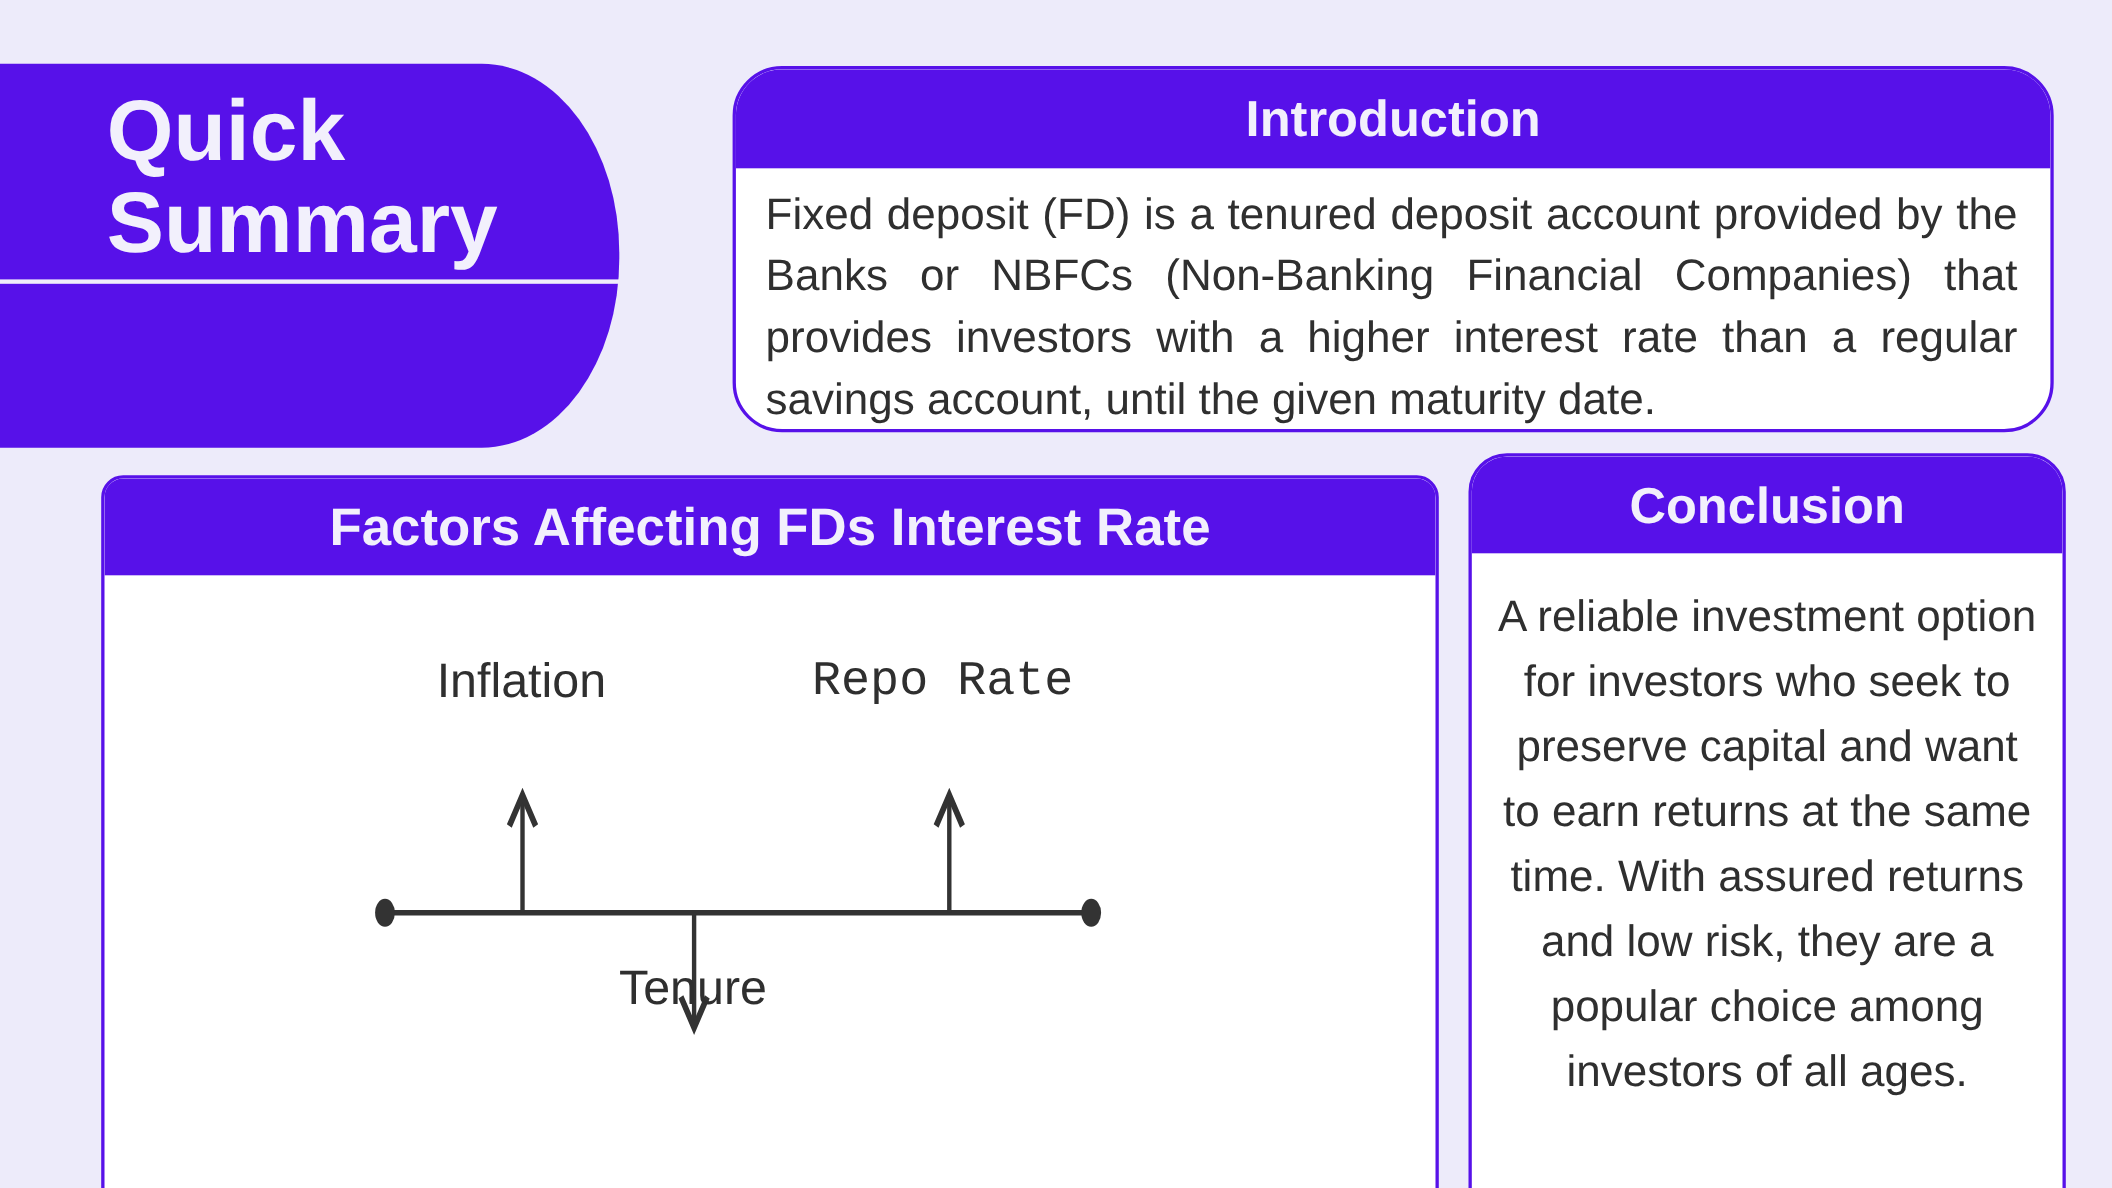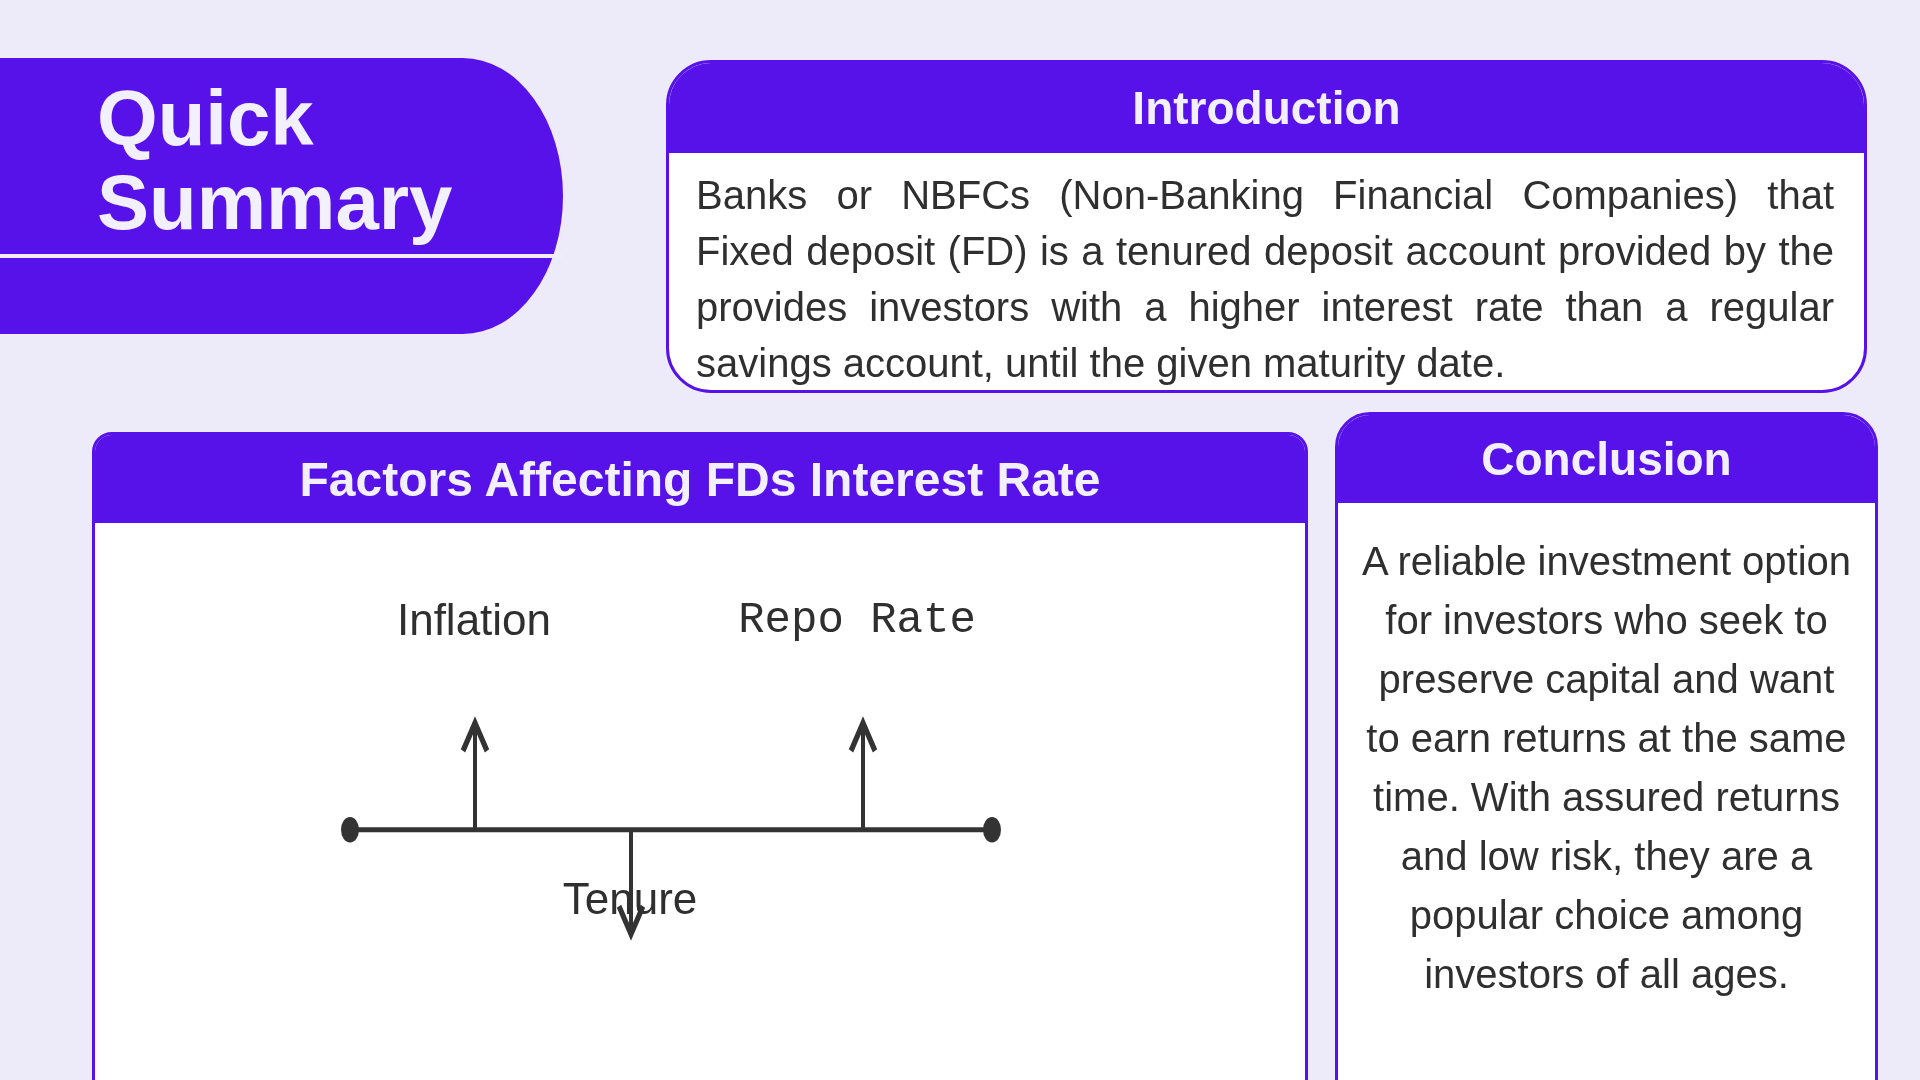--- a/index.html
+++ b/index.html
@@ -14,21 +14,21 @@
   *{margin:0;padding:0;box-sizing:border-box;}
   html,body{background:var(--bg);}
   body{font-family:"Liberation Sans", sans-serif;}
   .canvas{
     position:relative;width:1920px;height:1080px;
     background:var(--bg);overflow:hidden;
   }
 
   
   .qs-card{
-    position:absolute;left:0;top:58px;width:563px;height:276px;
+    position:absolute;left:0;top:58px;width:563px;height:349px;
     background:var(--accent);
     border-top-right-radius:125px 172px;
     border-bottom-right-radius:125px 172px;
   }
   .qs-title{
     position:absolute;left:97px;top:18px;
     color:var(--header-ink);
     font-size:78px;font-weight:bold;line-height:84px;
     white-space:pre-line;letter-spacing:0;
   }
@@ -94,22 +94,22 @@
     <div class="qs-title">Quick
 Summary</div>
     <div class="qs-divider"></div>
   </div>
 
   <div class="card intro-card">
     <div class="card-header">
       <span>Introduction</span>
     </div>
     <div class="intro-body">
+      <div class="intro-line">Fixed deposit (FD) is a tenured deposit account provided by the</div>
       <div class="intro-line">Banks or NBFCs (Non-Banking Financial Companies) that</div>
-      <div class="intro-line">Fixed deposit (FD) is a tenured deposit account provided by the</div>
       <div class="intro-line">provides investors with a higher interest rate than a regular</div>
       <div class="intro-line last">savings account, until the given maturity date.</div>
     </div>
   </div>
 
   <div class="card factors-card">
     <div class="card-header">
       <span>Factors Affecting FDs Interest Rate</span>
     </div>
     <div class="factors-body">

